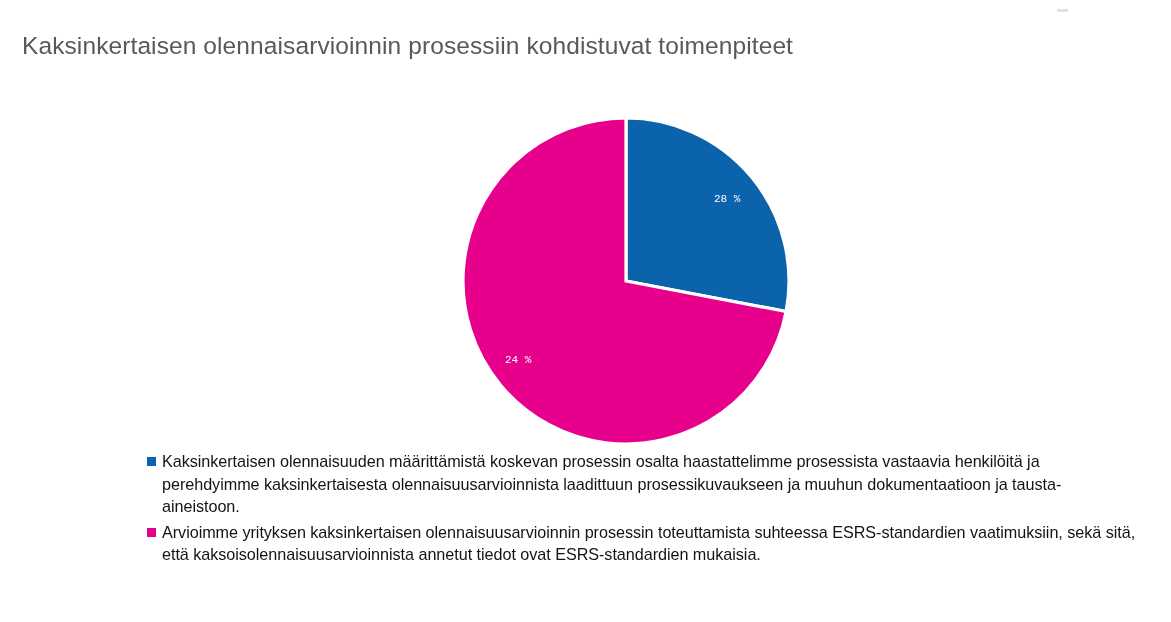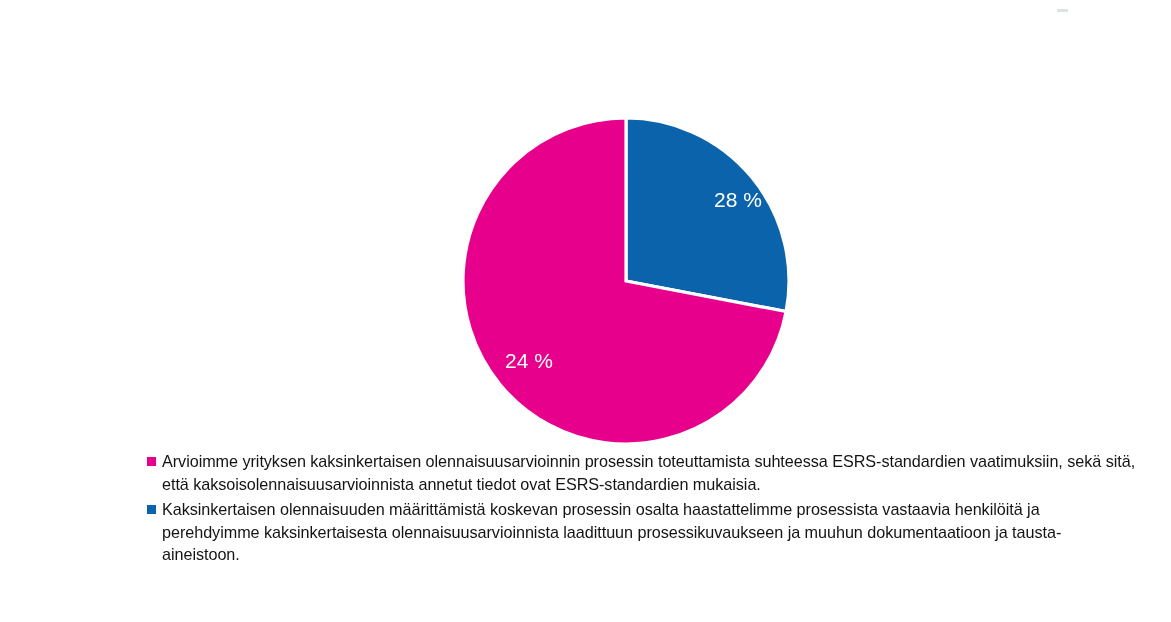--- a/index.html
+++ b/index.html
@@ -56,23 +56,24 @@
     left: 443px;
     top: 98px;
     width: 366px;
     height: 366px;
     overflow: visible;
   }
 
   .slice-label {
     position: absolute;
     color: #ffffff;
-    font-size: 21px;
+    font-size: 11px;
     line-height: 19px;
     white-space: nowrap;
+    font-family: Liberation Mono, monospace;
   }
   #label-blue  { left: 714px; top: 190px; }
   #label-pink  { left: 505px; top: 351px; }
 
   
   #legend {
     position: absolute;
     left: 143px;
     top: 450px;
     width: 1000px;
@@ -102,40 +103,41 @@
   #legend-entry-1 .legend-text { width: 976px; }
   #legend-entry-2 .legend-text { width: 988px; }
 </style>
 </head>
 <body>
 
 <div id="canvas">
 
   <div class="speck"></div>
 
+  <div id="chart-title" style="color: rgb(89, 89, 89);">Kaksinkertaisen olennaisarvioinnin prosessiin kohdistuvat toimenpiteet</div>
 
   <div id="plot-area">
 
     <svg id="pie-svg" viewBox="0 0 366 366">
 
       <path id="slice-blue" d="M 183 183 L 183.00 20.00 A 163 163 0 0 1 343.11 213.54 Z" fill="#0B63AC" stroke="#ffffff" stroke-width="3.2" stroke-linejoin="miter"></path>
       <path id="slice-pink" d="M 183 183 L 343.11 213.54 A 163 163 0 1 1 183.00 20.00 Z" fill="#E6008C" stroke="#ffffff" stroke-width="3.2" stroke-linejoin="miter"></path>
     </svg>
 
     <div class="slice-label" id="label-blue">28 %</div>
     <div class="slice-label" id="label-pink">24 %</div>
   </div>
 
   <div id="legend">
 
+    <div class="legend-entry" id="legend-entry-1">
+      <span class="legend-marker" style="background: rgb(11, 99, 172);"></span>
+      <span class="legend-text">Kaksinkertaisen olennaisuuden määrittämistä koskevan prosessin osalta haastattelimme prosessista vastaavia henkilöitä ja perehdyimme kaksinkertaisesta olennaisuusarvioinnista laadittuun prosessikuvaukseen ja muuhun dokumentaatioon ja tausta-aineistoon.</span>
+    </div>
+
     <div class="legend-entry" id="legend-entry-2">
       <span class="legend-marker" style="background: rgb(230, 0, 140);"></span>
       <span class="legend-text">Arvioimme yrityksen kaksinkertaisen olennaisuusarvioinnin prosessin toteuttamista suhteessa ESRS-standardien vaatimuksiin, sekä sitä, että kaksoisolennaisuusarvioinnista annetut tiedot ovat ESRS-standardien mukaisia.</span>
-    </div>
-
-    <div class="legend-entry" id="legend-entry-1">
-      <span class="legend-marker" style="background: rgb(11, 99, 172);"></span>
-      <span class="legend-text">Kaksinkertaisen olennaisuuden määrittämistä koskevan prosessin osalta haastattelimme prosessista vastaavia henkilöitä ja perehdyimme kaksinkertaisesta olennaisuusarvioinnista laadittuun prosessikuvaukseen ja muuhun dokumentaatioon ja tausta-aineistoon.</span>
     </div>
 
   </div>
 
 </div>
 
 </body></html>

